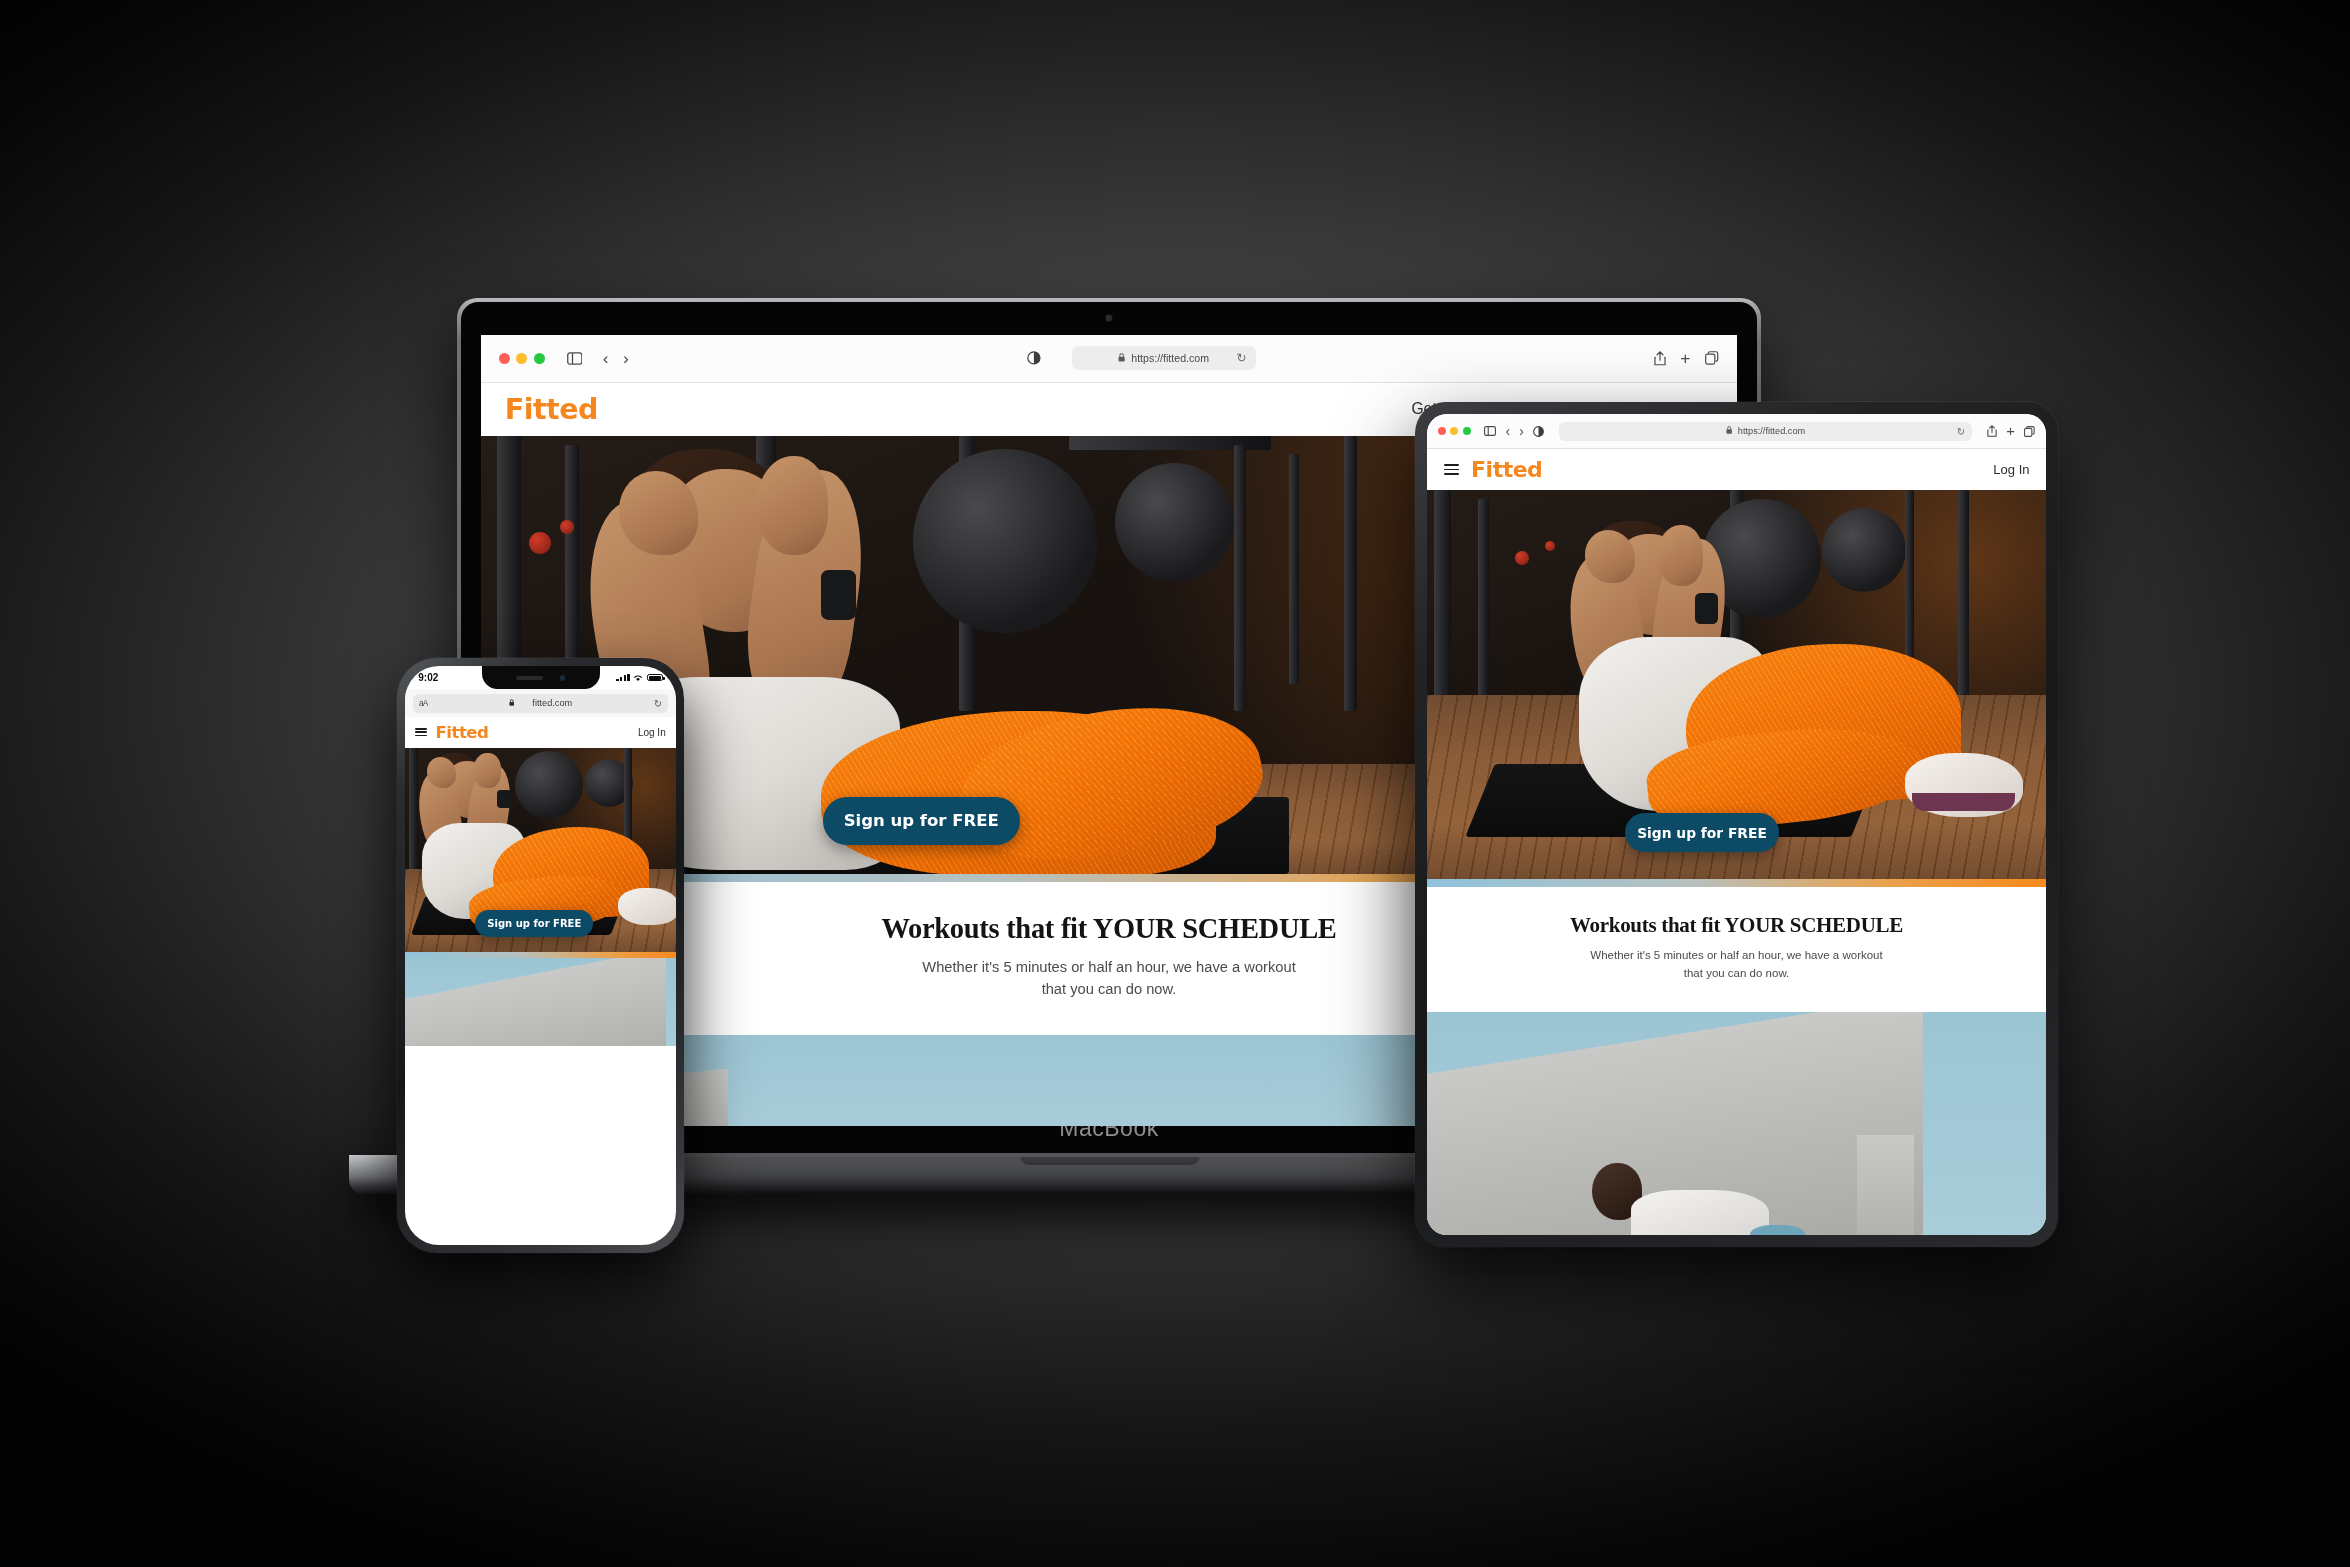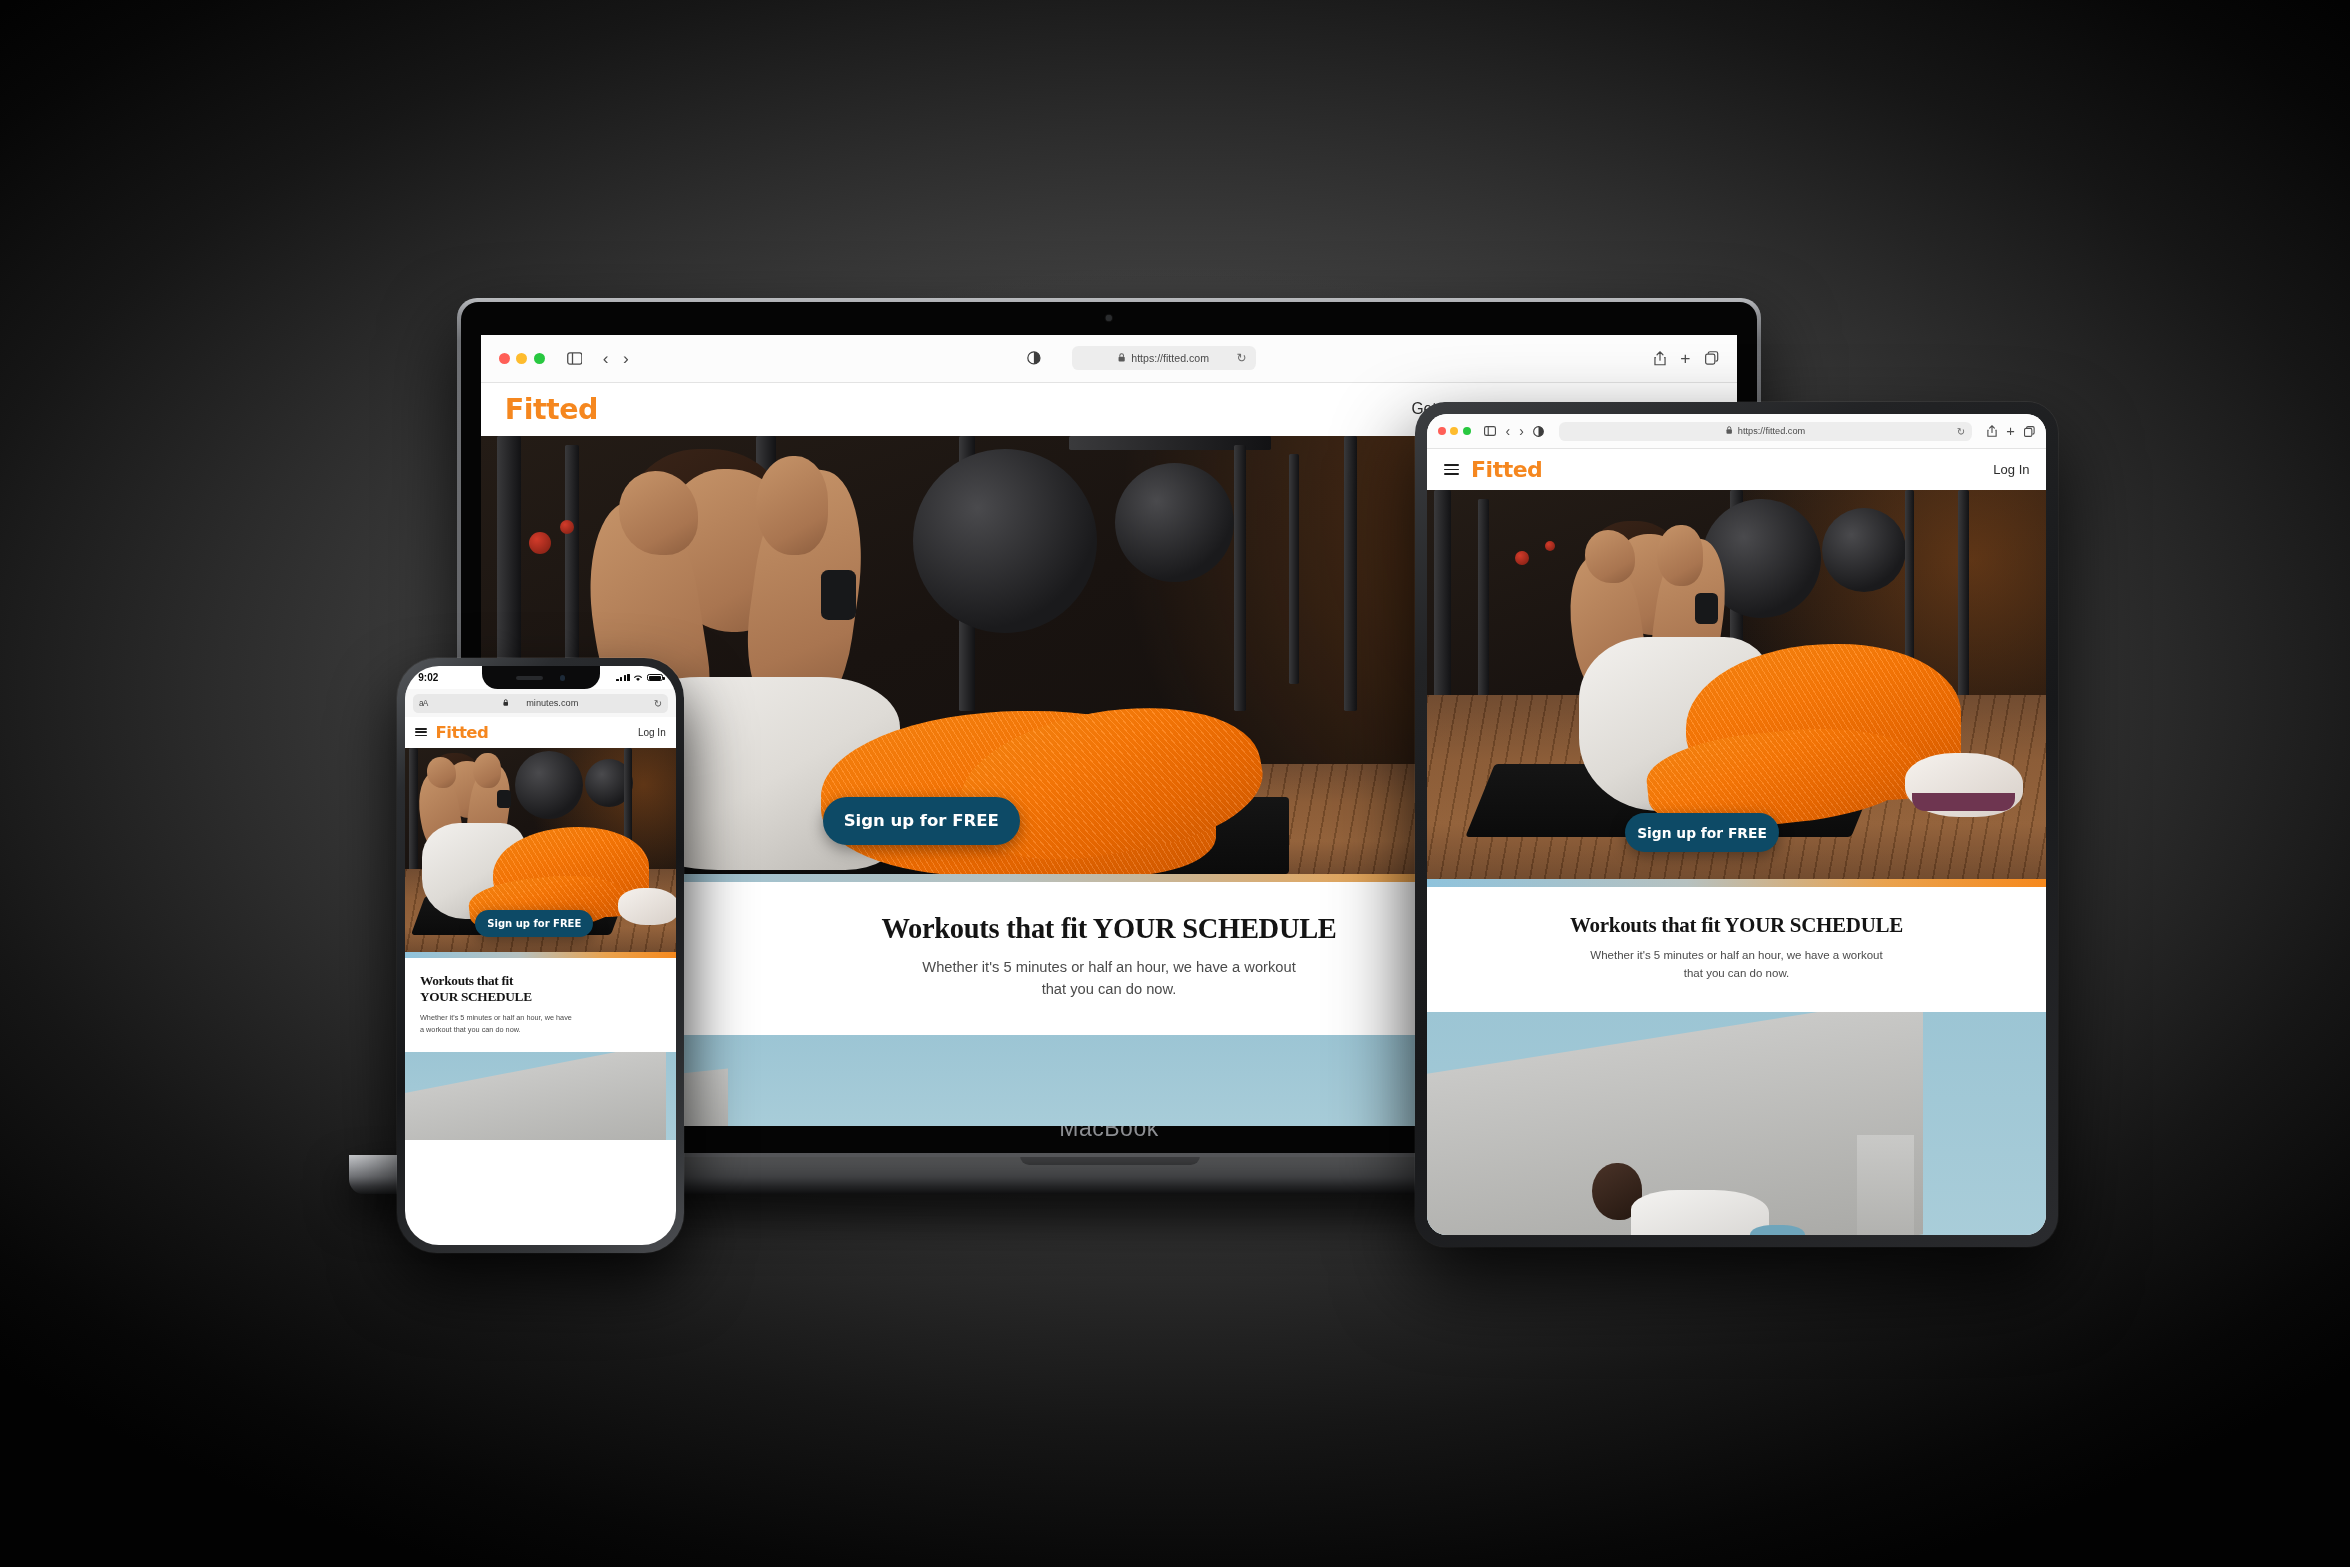--- a/index.html
+++ b/index.html
@@ -438,21 +438,21 @@
 
       <div class="ph-bar">
         <div class="ph-pill">
           <span class="ph-aa">aA</span>
           <span style="display:inline-flex;">
             <svg width="5.5" height="7.3" viewBox="0 0 8 10">
                 <rect x="0.6" y="4" width="6.8" height="5.4" rx="1.2" fill="#2f2f2f"></rect>
                 <path d="M2 4V2.7a2 2 0 0 1 4 0V4" fill="none" stroke="#2f2f2f" stroke-width="1.3"></path>
               </svg>
           </span>
-          <span>minutes.com</span>
+          <span>fitted.com</span>
           <span class="ph-rel">↻</span>
         </div>
       </div>
 
       <div class="site-nav" style="height:31px; padding:0 10px;">
         <span class="burger" style="width:12px;height:8.3px; margin-right:8.3px;">
           <span style="height:1.7px;"></span>
             <span style="height:1.7px;"></span>
             <span style="height:1.7px;"></span>
         </span>
@@ -481,26 +481,20 @@
           <div class="legs" style="left:88px; top:79px; width:156px; height:90px; border-radius:54% 44% 26% 42%;"></div>
           <div class="legs" style="left:64px; top:129px; width:156px; height:53px; border-radius:40% 50% 46% 40%; transform:rotate(-6deg);"></div>
           <div class="shoe" style="left:213px; top:140px; width:61px; height:37px; border-radius:42% 48% 40% 46%;"></div>
         </div>
 
         <button class="cta" style="left:70px; top:162px; width:118px; height:27.5px; font-size:10px;">Sign up for FREE</button>
       </div>
 
       <div class="divider" style="height:6.4px;"></div>
 
-      <div class="promo" style="padding:14.7px 14.7px 16.5px; text-align:left;">
-        <h2 style="font-size:13.3px; line-height:1.25;">Workouts that fit</h2>
-        <h2 style="font-size:13.3px; line-height:1.25; margin-bottom:6.4px;">YOUR SCHEDULE</h2>
-        <p style="font-size:7.3px; line-height:1.6;">Whether it's 5 minutes or half an hour, we have</p>
-        <p style="font-size:7.3px; line-height:1.6;">a workout that you can do now.</p>
-      </div>
 
       <div class="skyband" style="height:88px;">
         <div class="concrete" style="left:-14.7px; top:16.5px; width:275px; height:129px; transform:skewY(-11deg);"></div>
       </div>
     </div>
   </div>
 </div>
 
 
 </body></html>

